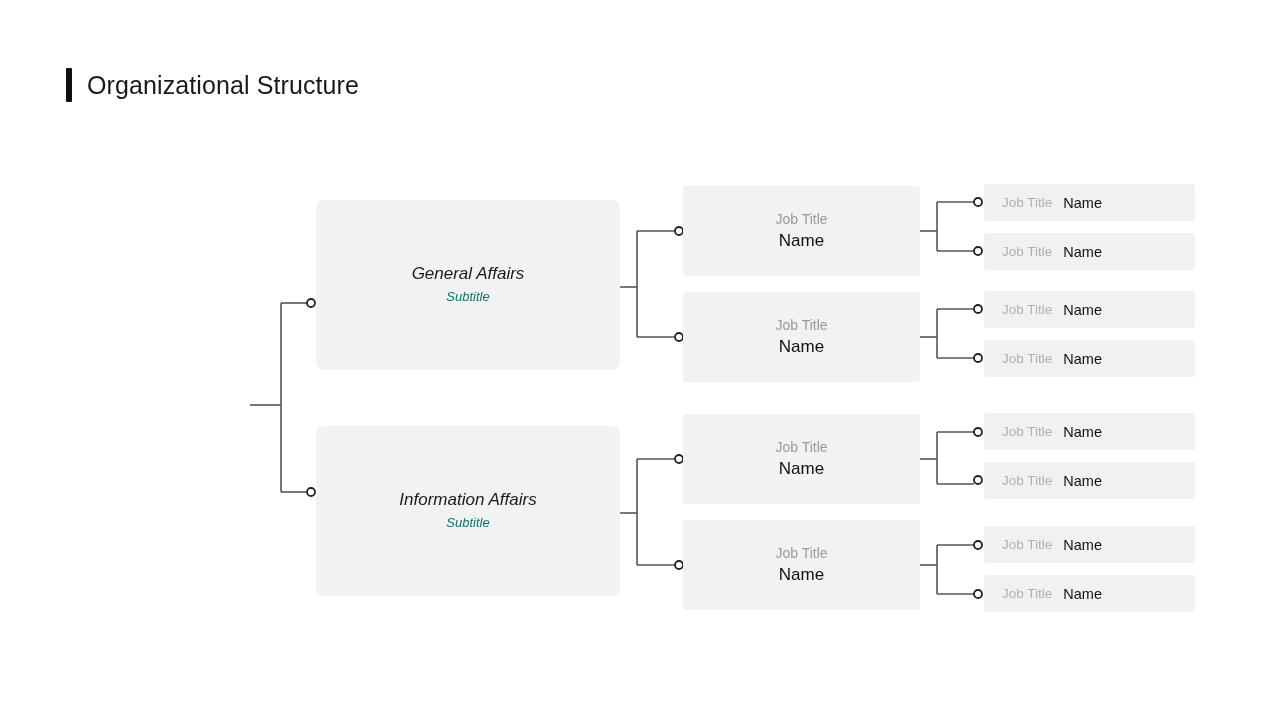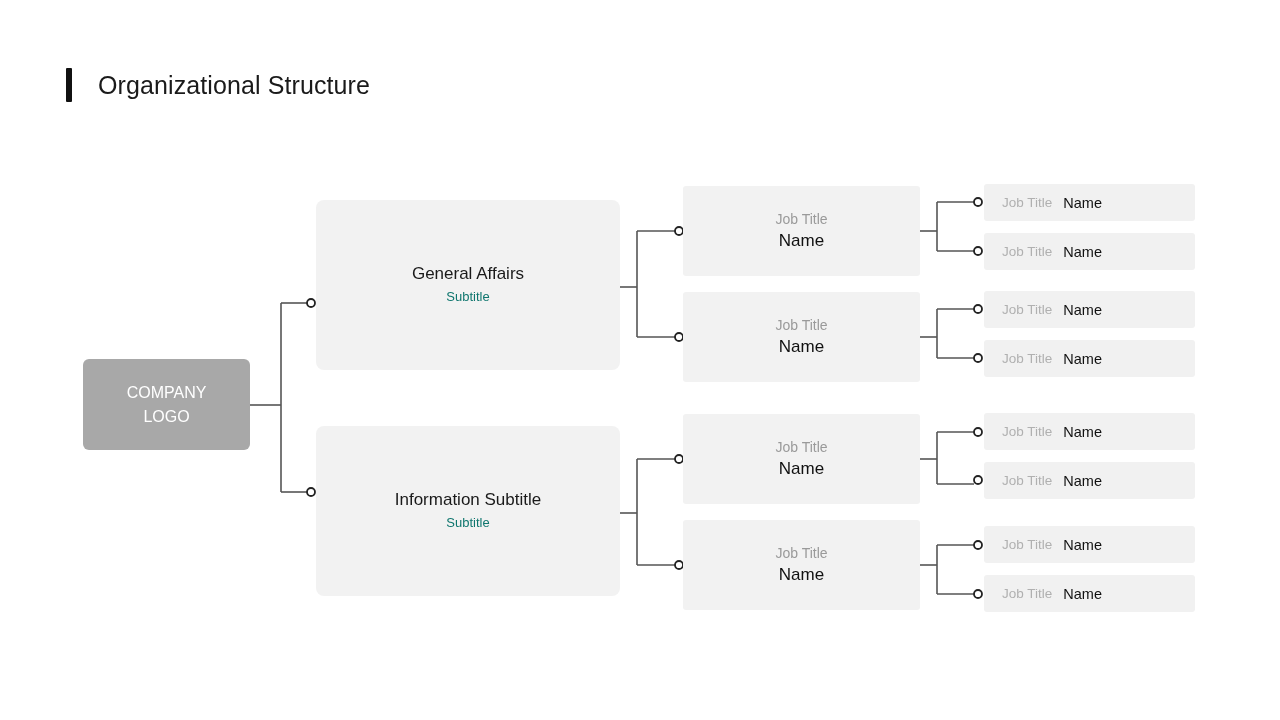--- a/index.html
+++ b/index.html
@@ -15,21 +15,21 @@
     position: relative;
   }
 
   
   #title-block {
     position: absolute;
     left: 66px;
     top: 68px;
     display: flex;
     align-items: center;
-    gap: 26px;
+    gap: 15px;
   }
   #title-accent {
     width: 6px;
     height: 34px;
     background: #111111;
     border-radius: 1px;
   }
   #title-text {
     font-size: 25px;
     color: #1a1a1a;
@@ -77,20 +77,21 @@
   .dept-node {
     position: absolute;
     width: 304px;
     background: #f2f2f2;
     border-radius: 8px;
     display: flex;
     flex-direction: column;
     align-items: center;
     justify-content: center;
     text-align: center;
+    font-style: italic;
   }
   .dept-title {
     font-size: 17px;
     color: #1a1a1a;
     line-height: 22px;
   }
   .dept-subtitle {
     font-size: 13px;
     color: #0f766e;
     line-height: 20px;
@@ -204,32 +205,28 @@
       <circle cx="978" cy="251" r="4"></circle>
       <circle cx="978" cy="309" r="4"></circle>
       <circle cx="978" cy="358" r="4"></circle>
       <circle cx="978" cy="432" r="4"></circle>
       <circle cx="978" cy="480" r="4"></circle>
       <circle cx="978" cy="545" r="4"></circle>
       <circle cx="978" cy="594" r="4"></circle>
     </g>
   </svg>
 
-  <div id="root-node">
-    <div>COMPANY</div>
-    <div>LOGO</div>
-  </div>
 
   <div class="dept-node" style="left:316px; top:200px; height:170px;">
     <div class="dept-title">General Affairs</div>
     <div class="dept-subtitle">Subtitle</div>
   </div>
 
   <div class="dept-node" style="left:316px; top:426px; height:170px;">
-    <div class="dept-title">Information Subtitle</div>
+    <div class="dept-title">Information Affairs</div>
     <div class="dept-subtitle">Subtitle</div>
   </div>
 
   <div class="mgr-node" style="top:186px;">
     <div class="mgr-job">Job Title</div>
     <div class="mgr-name">Name</div>
   </div>
   <div class="mgr-node" style="top:292px;">
     <div class="mgr-job">Job Title</div>
     <div class="mgr-name">Name</div>

